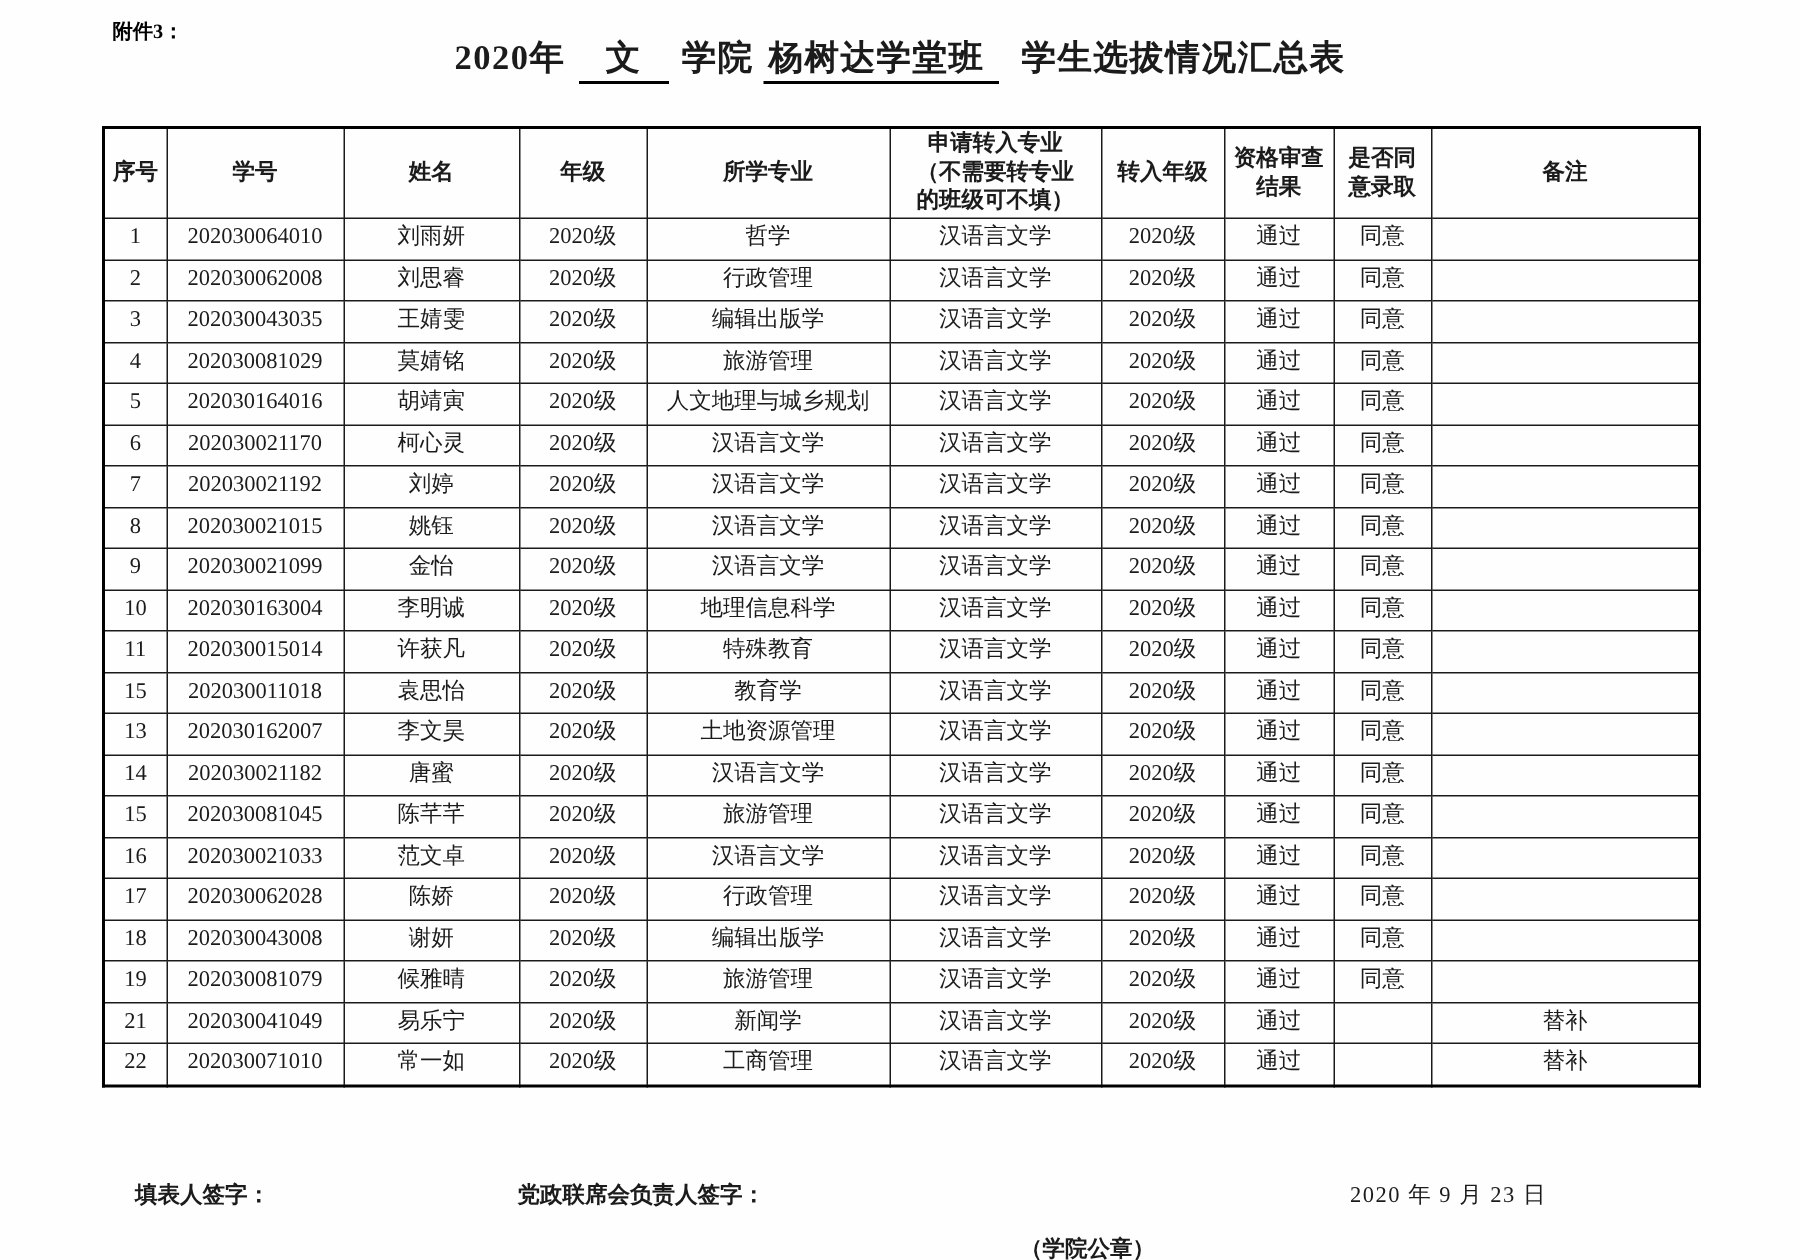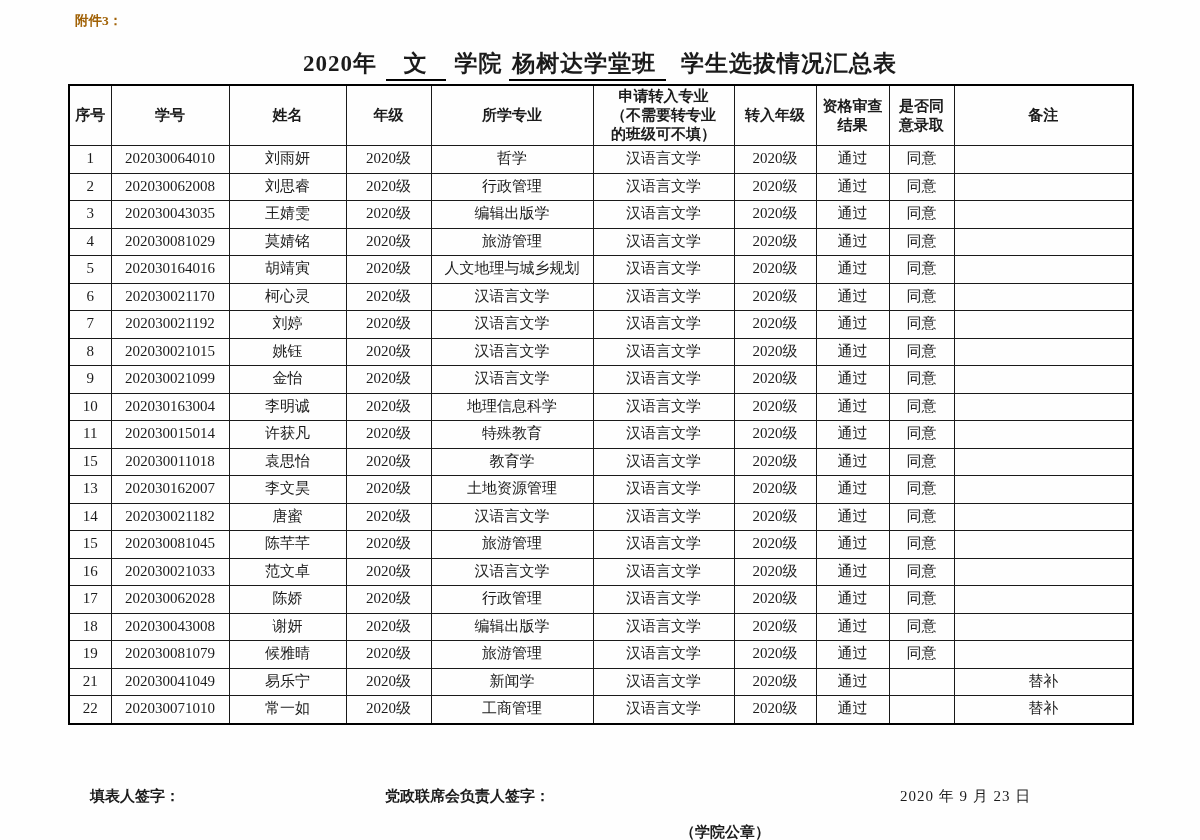--- a/index.html
+++ b/index.html
@@ -17,26 +17,26 @@
     width: 1200px;
     height: 840px;
     background: #fefefe;
   }
   .attachment {
     position: absolute;
     left: 75px;
     top: 12px;
     font-size: 13.5px;
     font-weight: bold;
-    color: #a16207;
+    color: #000000;
   }
   .doc-title {
     position: absolute;
     left: 68px;
-    top: 48px;
+    top: 23px;
     width: 1064px;
     text-align: center;
     font-size: 23px;
     font-weight: bold;
     letter-spacing: 1px;
     white-space: nowrap;
   }
   .doc-title .seg { display: inline-block; }
   .doc-title .blank1 {
     display: inline-block;
@@ -82,21 +82,21 @@
   }
   .footer-line {
     position: absolute;
     top: 787px;
     left: 0;
     width: 1200px;
     font-size: 15px;
     white-space: nowrap;
   }
   .footer-line .sig1 { position: absolute; left: 90px;  font-weight: bold; }
-  .footer-line .sig2 { position: absolute; left: 345px; font-weight: bold; margin-left: 40px; }
+  .footer-line .sig2 { position: absolute; left: 345px; font-weight: bold; }
   .footer-line .seal { position: absolute; left: 680px; font-weight: bold; margin-top: 36px; }
   .footer-line .date { position: absolute; left: 900px; font-weight: normal; letter-spacing: 1px; }
 </style>
 </head>
 <body>
 
 <div class="page">
 
   <div class="attachment">附件3：</div>
 

